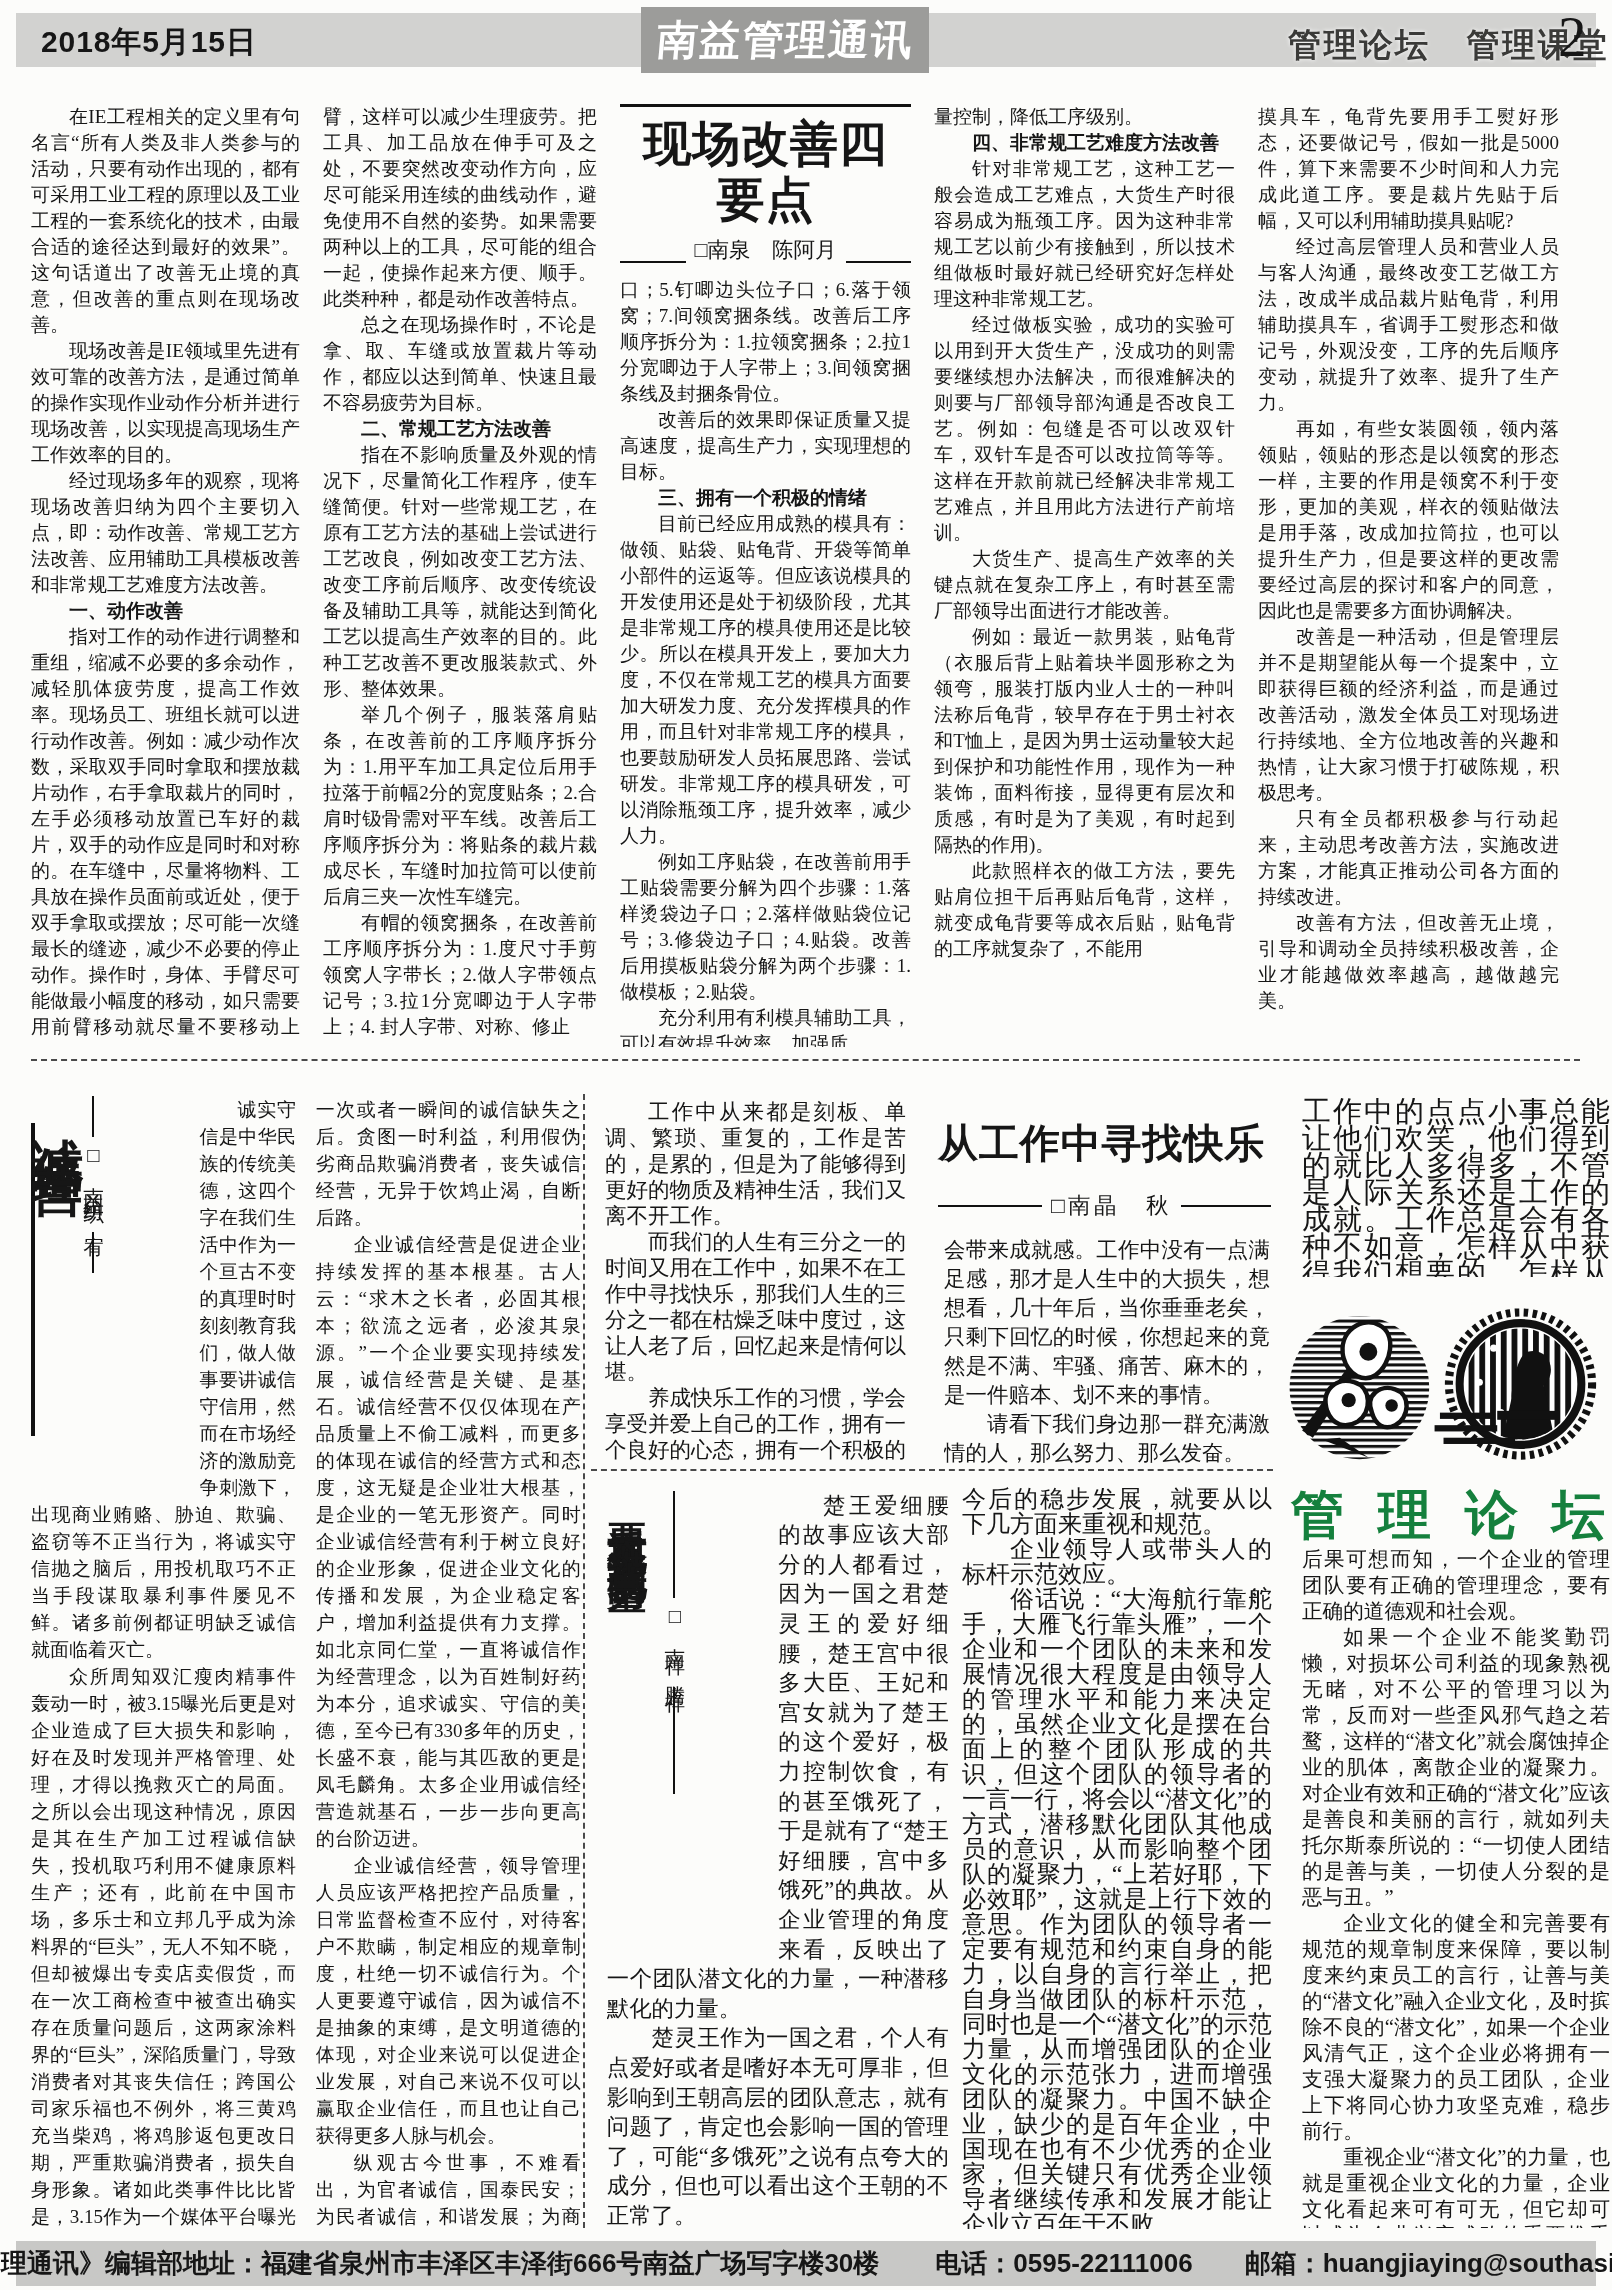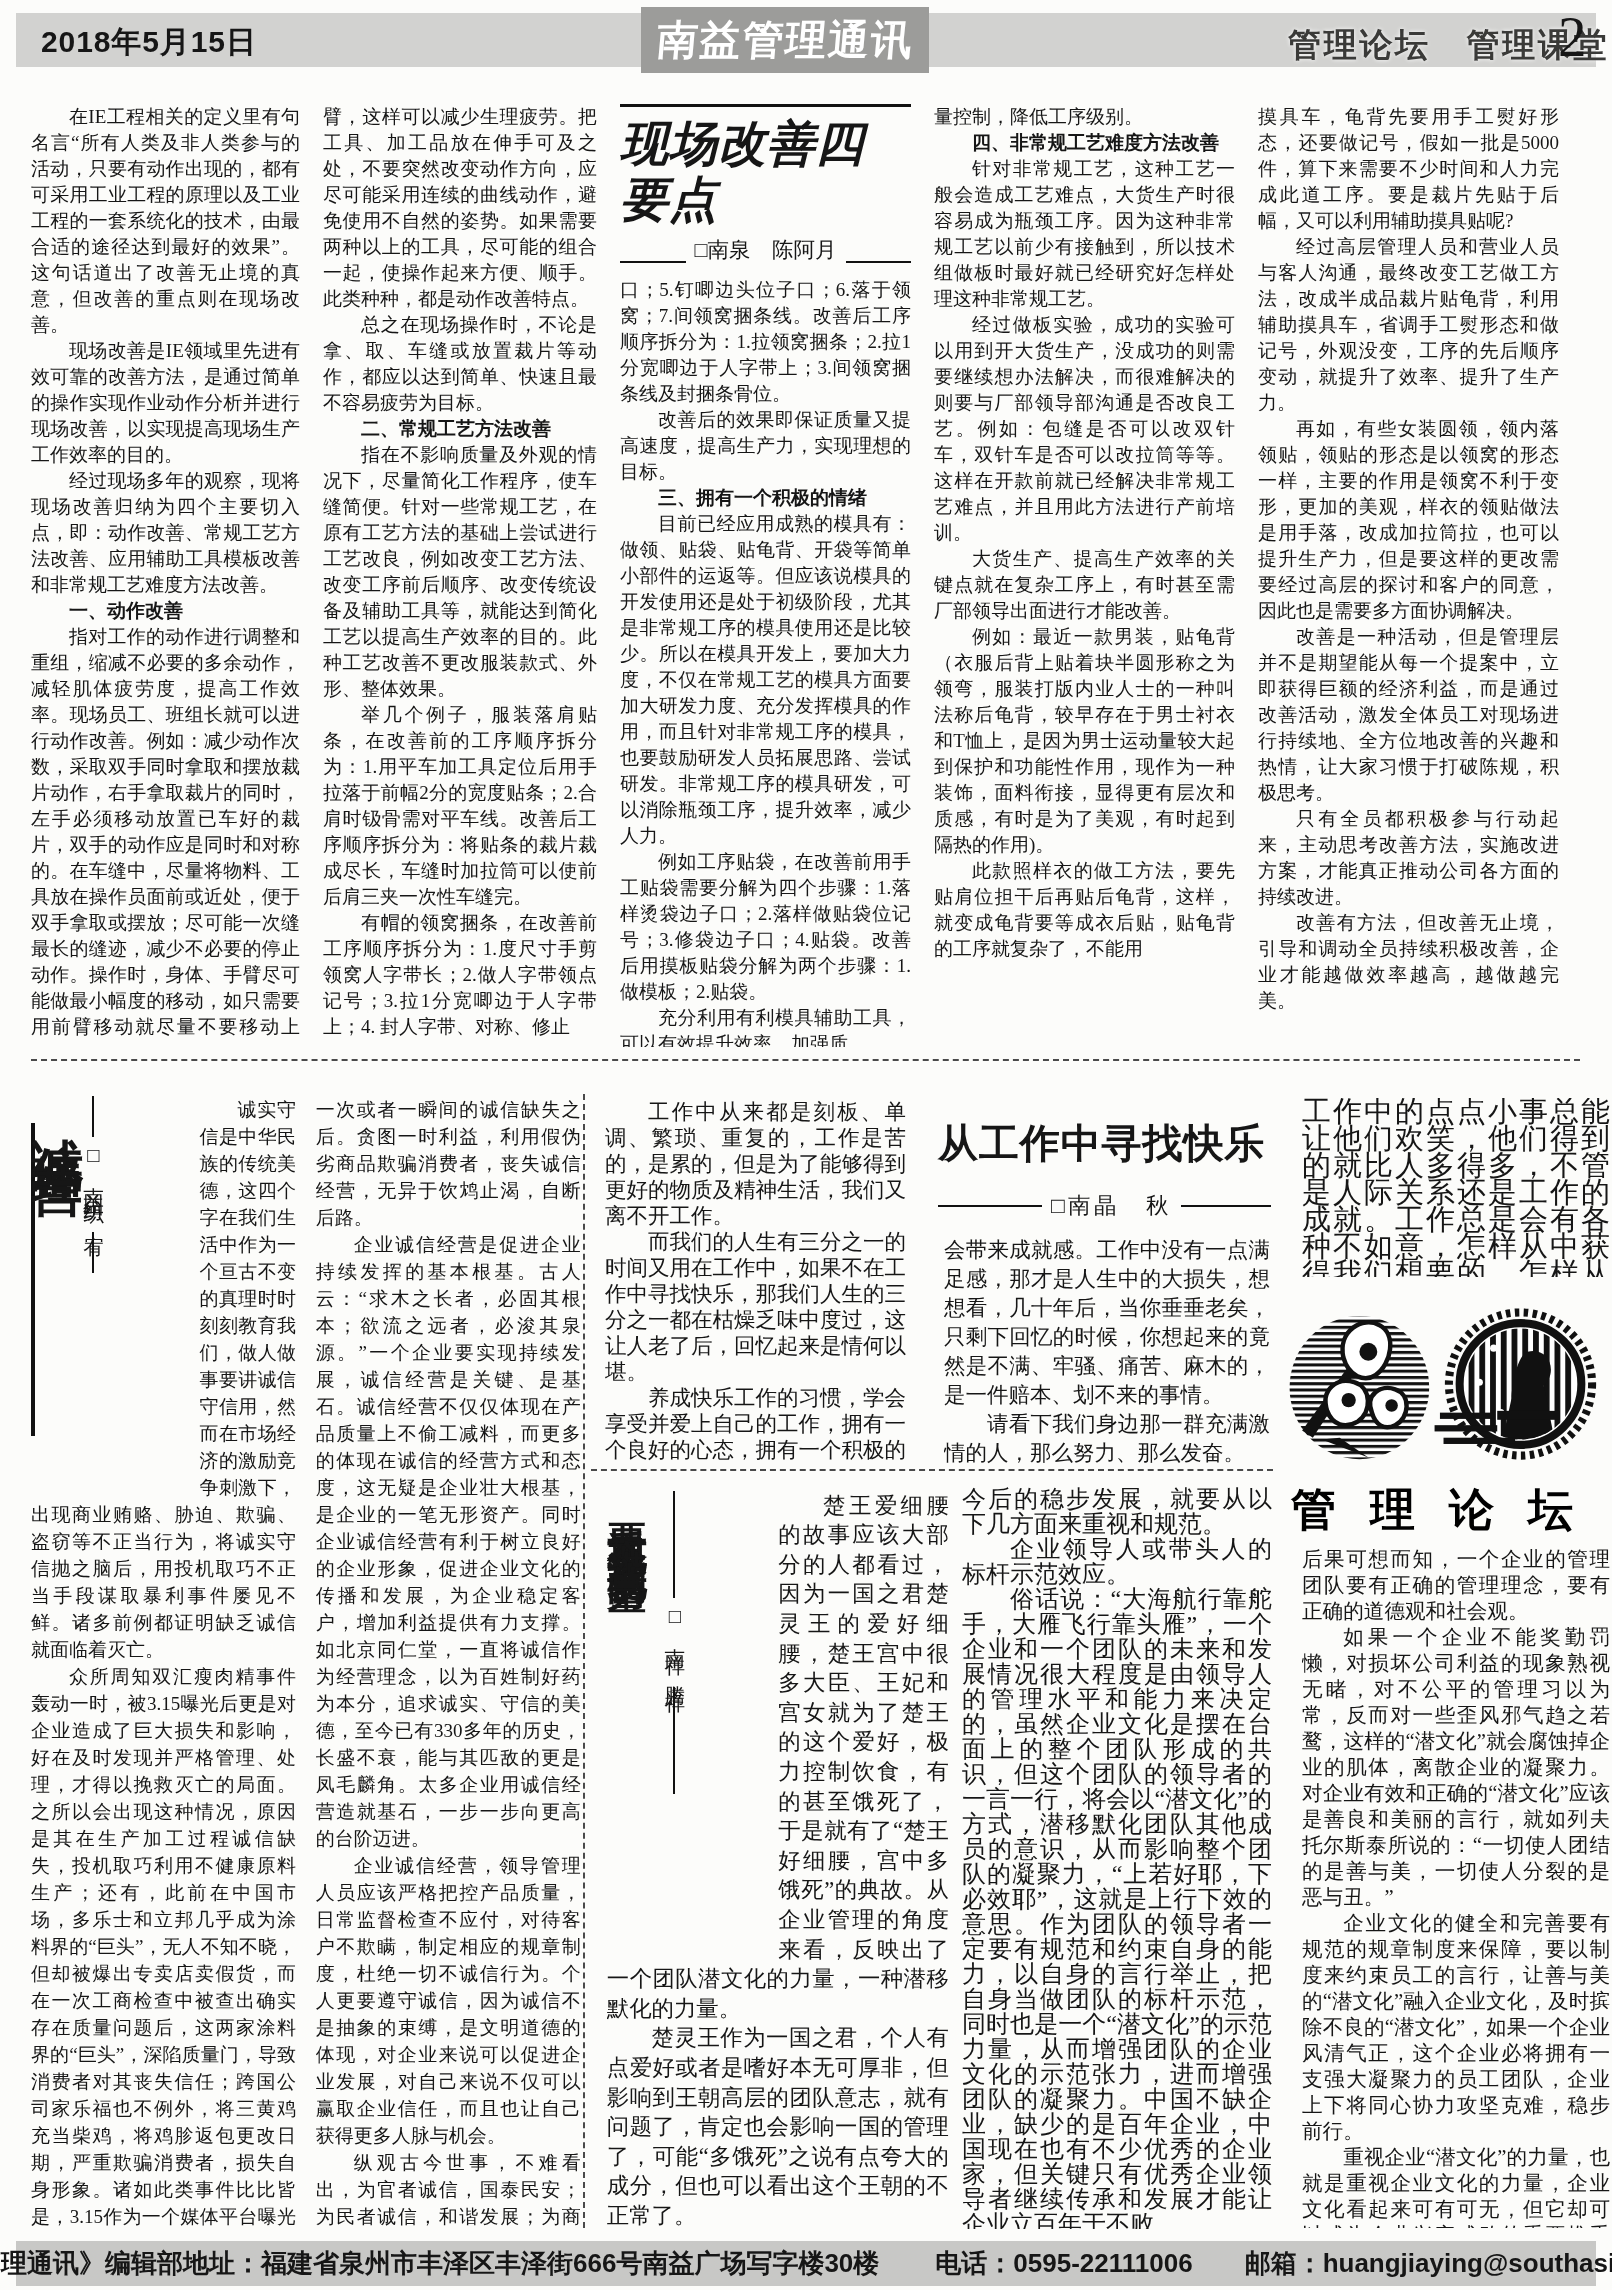--- a/index.html
+++ b/index.html
@@ -21,21 +21,21 @@
   .col p.cont{text-indent:0;}
   .col p.head{font-family:"Liberation Sans","DejaVu Sans",sans-serif;font-weight:bold;}
   
   .top-section{position:absolute;left:31px;top:104px;width:1549px;height:937px;display:flex;gap:23px;}
   .tcol1{width:269px;font-size:19px;line-height:26px;}
   .tcol2{width:274px;font-size:19px;line-height:26px;}
   .tcol3{width:291px;font-size:19px;line-height:26px;}
   .tcol4{width:301px;font-size:19px;line-height:26px;}
   .tcol5{width:301px;font-size:19px;line-height:26px;}
   .main-rule{border-top:3.6px solid #111;margin-bottom:9px;}
-  .main-title{font-size:48px;font-weight:900;text-align:left;letter-spacing:0.9px;line-height:56px;margin:1.8px 0 9px 0;font-style:italic;}
+  .main-title{font-size:48px;font-weight:900;text-align:center;letter-spacing:0.9px;line-height:56px;margin:1.8px 0 9px 0;}
   .byline-row{display:flex;align-items:flex-end;gap:9px;margin:3.6px 0 14.3px 0;}
   .byline-row .rule{flex:1;border-top:2.7px solid #111;}
   .byline-row .name{font-size:21.5px;white-space:nowrap;}
   
   .dash-h1{position:absolute;left:31px;top:1059px;width:1549px;border-top:2.7px dashed #4a4a4a;}
   .dash-v{position:absolute;left:583px;top:1094px;height:1134px;border-left:2.7px dashed #4a4a4a;}
   .dash-h2{position:absolute;left:591px;top:1469px;width:682px;border-top:2.7px dashed #4a4a4a;}
   
   .chengxin{position:absolute;left:31px;top:1096px;width:550px;height:1132px;display:flex;gap:19.7px;}
   .cx-colA{width:265px;font-size:19px;line-height:27px;}
@@ -60,21 +60,21 @@
   .kl-col2{position:absolute;left:339px;top:142px;width:326px;height:229px;font-size:21.5px;line-height:29px;}
   .kl-col3{position:absolute;left:697px;top:3.6px;width:308px;height:179px;font-size:29px;line-height:27px;}
   .illo{position:absolute;left:681px;top:211px;width:324px;height:158px;}
   
   .qian{position:absolute;left:605px;top:1480px;width:1005px;height:751px;}
   .qw-left{position:absolute;left:1.8px;top:10.7px;width:342px;height:738px;font-size:22.4px;line-height:29.6px;}
   .qw-block{float:left;width:159px;height:466px;display:flex;gap:12.5px;margin-right:12.5px;}
   .qw-title{font-size:40px;letter-spacing:5.4px;line-height:1;}
   .qw-colM{position:absolute;left:357px;top:7.2px;width:310px;height:742px;font-size:24px;line-height:25px;}
   .forum-label{position:absolute;left:686px;top:0px;width:319px;font-family:"Liberation Sans","DejaVu Sans",sans-serif;
-               font-size:45px;font-weight:900;letter-spacing:34px;white-space:nowrap;color:#000000;}
+               font-size:53px;font-weight:900;letter-spacing:34px;white-space:nowrap;color:#15803d;}
   .qw-colR{position:absolute;left:697px;top:66px;width:308px;height:682px;font-size:20.6px;line-height:26px;}
   
   .footer-bar{position:absolute;left:16px;top:2241px;width:1580px;height:45px;background:#c8c8c6;
               display:flex;align-items:center;font-family:"Liberation Sans","DejaVu Sans",sans-serif;
               font-size:26px;font-weight:bold;white-space:nowrap;justify-content:center;}
   .footer-bar .f-addr{margin-left:49px;}
   .footer-bar .f-phone{margin-left:56px;}
   .footer-bar .f-mail{margin-left:52px;}
 </style>
 </head>

